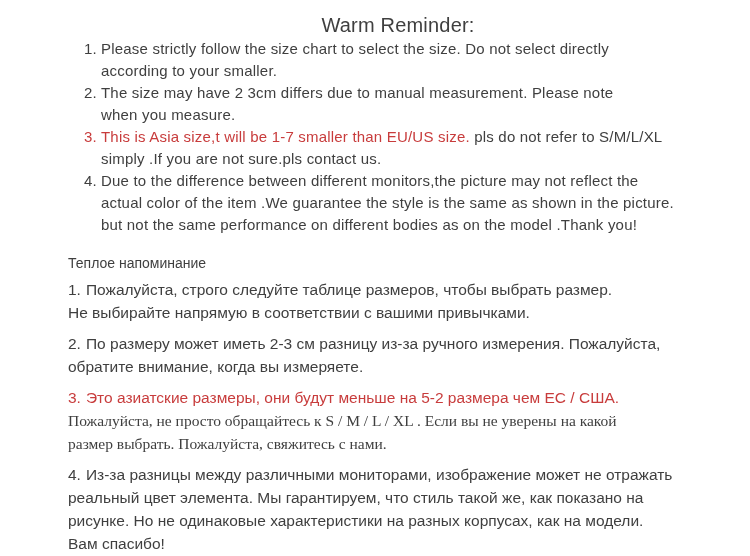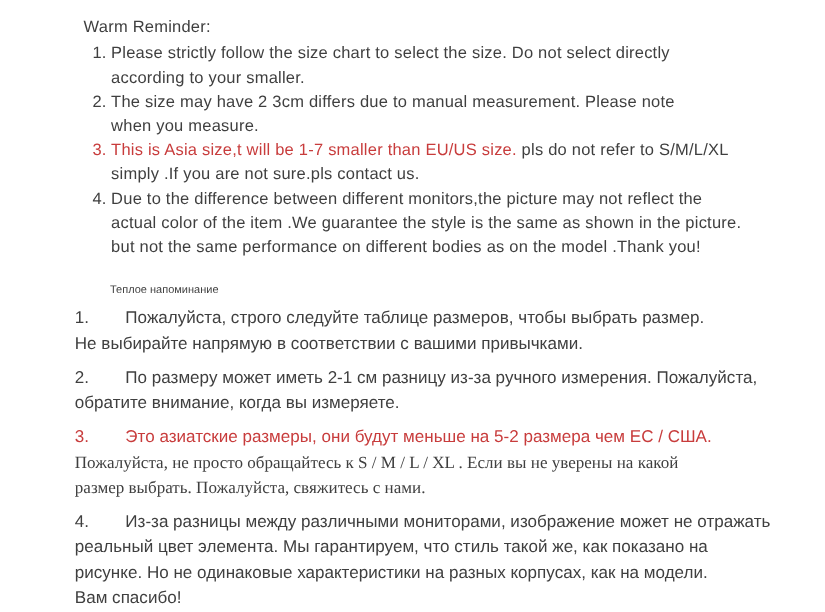--- a/index.html
+++ b/index.html
@@ -8,53 +8,53 @@
     width: 750px;
     height: 556px;
     overflow: hidden;
     font-family: "Liberation Sans", sans-serif;
     color: var(--text, #3f3f3f);
   }
   .page { padding: 14px 30px 0 68px; }
 
   
   .en-title {
-    font-size: 15px;
+    font-size: 20px;
     font-weight: normal;
     line-height: 22px;
     margin-left: 8px;
     margin-bottom: 2px;
     letter-spacing: 0.2px;
+    text-align: center;
   }
   .en-item {
     display: flex;
     margin-left: 16px;
     font-size: 15px;
     line-height: 22px;
     letter-spacing: 0.2px;
   }
   .en-item .num { width: 17px; flex-shrink: 0; }
   .en-item .body { width: 640px; white-space: pre-wrap; }
 
   
   .ru { margin-top: 16px; width: 672px; }
   .ru-title {
-    font-size: 10px;
+    font-size: 14px;
     font-weight: normal;
     line-height: 23px;
     margin-bottom: 3px;
-    margin-left: 32px;
   }
   .ru-item {
     font-size: 15.5px;
     line-height: 23px;
     margin-bottom: 8px;
   }
   .ru-item .num { margin-right: 5px; }
-  .ru-item .txt { white-space: pre-wrap; margin-left: 28px; }
+  .ru-item .txt { white-space: pre-wrap; }
   .ru-item .txt-block { display: block; white-space: pre-wrap; font-family: Liberation Serif, serif; }
 
   .red { color: var(--red, #c83c3c); }
 </style>
 </head>
 <body>
 
 <div class="page">
 
   <section class="en">
@@ -85,21 +85,21 @@
 but not the same performance on different bodies as on the model .Thank you!</div>
     </div>
   </section>
 
   <section class="ru">
     <div class="ru-title">Теплое напоминание</div>
 
     <p class="ru-item"><span class="num">1.</span><span class="txt">Пожалуйста, строго следуйте таблице размеров, чтобы выбрать размер.
 Не выбирайте напрямую в соответствии с вашими привычками.</span></p>
 
-    <p class="ru-item"><span class="num">2.</span><span class="txt">По размеру может иметь 2-1 см разницу из-за ручного измерения. Пожалуйста,
+    <p class="ru-item"><span class="num">2.</span><span class="txt">По размеру может иметь 2-3 см разницу из-за ручного измерения. Пожалуйста,
 обратите внимание, когда вы измеряете.</span></p>
 
     <p class="ru-item"><span class="num red">3.</span><span class="txt red">Это азиатские размеры, они будут меньше на 5-2 размера чем ЕС / США.</span><span class="txt-block">Пожалуйста, не просто обращайтесь к S / M / L / XL . Если вы не уверены на какой
 размер выбрать. Пожалуйста, свяжитесь с нами.</span></p>
 
     <p class="ru-item"><span class="num">4.</span><span class="txt">Из-за разницы между различными мониторами, изображение может не отражать
 реальный цвет элемента. Мы гарантируем, что стиль такой же, как показано на
 рисунке. Но не одинаковые характеристики на разных корпусах, как на модели.
 Вам спасибо!</span></p>
   </section>

